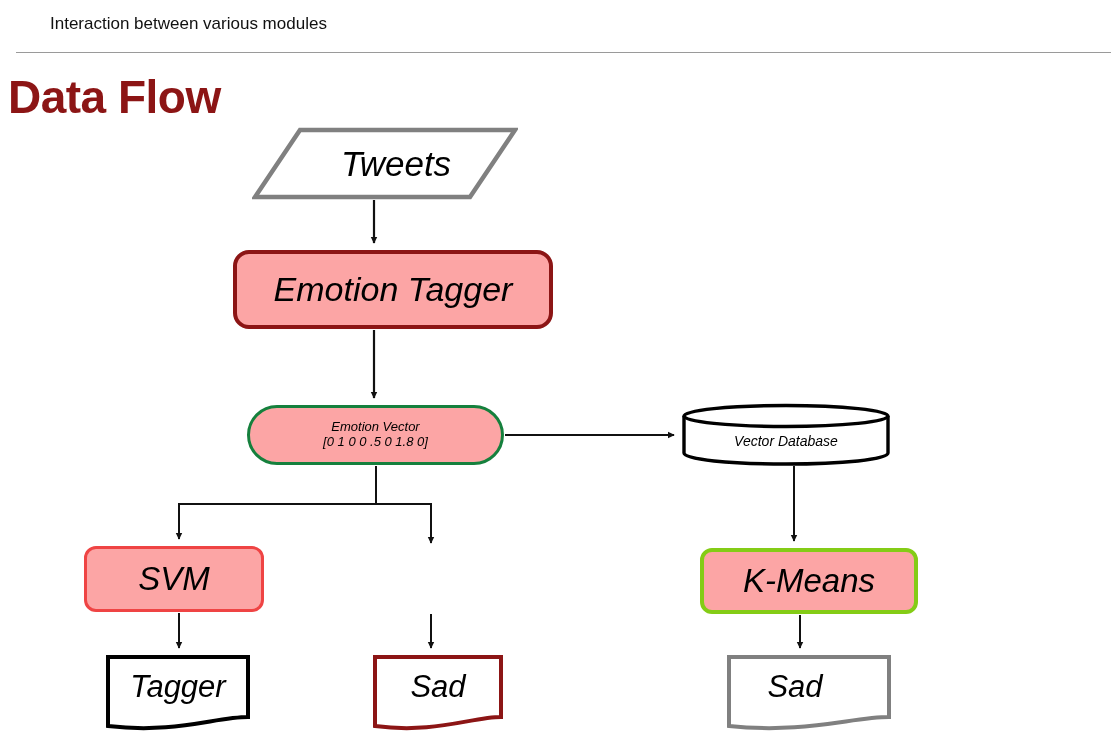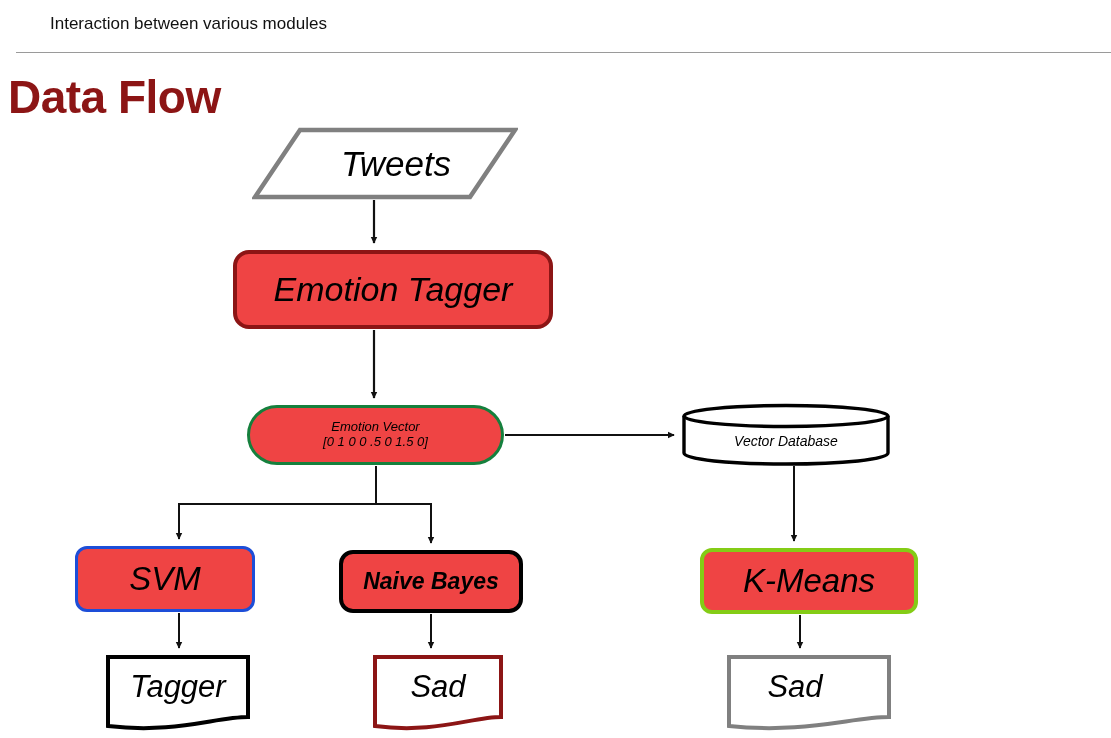--- a/index.html
+++ b/index.html
@@ -66,21 +66,21 @@
     width: 1111px;
     height: 738px;
   }
 
   .node {
     position: absolute;
     box-sizing: border-box;
     display: flex;
     align-items: center;
     justify-content: center;
-    background: #ef4444;
+    background: #fca5a5;
     text-align: center;
   }
   .node-label {
     font-style: italic;
     color: #000000;
     line-height: 1.12;
     white-space: nowrap;
   }
 
   
@@ -148,25 +148,25 @@
   }
   #node-vector-db .node-label {
     position: relative;
     z-index: 2;
     font-size: 14px;
     margin-top: 14px;
   }
 
   
   #node-svm {
-    left: 75px;
+    left: 84px;
     top: 546px;
     width: 180px;
     height: 66px;
-    border: 3px solid #1d4ed8;
+    border: 3px solid #ef4444;
     border-radius: 12px;
     justify-content: center;
   }
   #node-svm .node-label { font-size: 33px; }
 
   #node-naive-bayes {
     left: 339px;
     top: 550px;
     width: 184px;
     height: 63px;
@@ -282,38 +282,35 @@
     </svg>
     <span class="node-label">Tweets</span>
   </div>
 
   <div class="node rounded-box" id="node-emotion-tagger">
     <span class="node-label">Emotion Tagger</span>
   </div>
 
   <div class="node" id="node-emotion-vector">
     <span class="node-label">Emotion Vector</span>
-    <span class="node-label">[0 1 0 0 .5 0 1.5 0]</span>
+    <span class="node-label">[0 1 0 0 .5 0 1.8 0]</span>
   </div>
 
   <div class="node" id="node-vector-db">
     <svg class="cyl-shape" viewBox="0 0 210 63" preserveAspectRatio="none">
       <path d="M3,13 L3,50 C3,56.5 49,61 105,61 C161,61 207,56.5 207,50 L207,13" fill="#ffffff" stroke="#000000" stroke-width="3.4"></path>
       <ellipse cx="105" cy="13" rx="102" ry="10.5" fill="#ffffff" stroke="#000000" stroke-width="3.4"></ellipse>
     </svg>
     <span class="node-label">Vector Database</span>
   </div>
 
   <div class="node rounded-box" id="node-svm">
     <span class="node-label">SVM</span>
   </div>
 
-  <div class="node rounded-box" id="node-naive-bayes">
-    <span class="node-label">Naive Bayes</span>
-  </div>
 
   <div class="node rounded-box" id="node-kmeans">
     <span class="node-label">K-Means</span>
   </div>
 
   <div class="node doc-node" id="node-anger">
     <svg class="doc-shape" viewBox="0 0 146 78" preserveAspectRatio="none">
       <path d="M3,3 L143,3 L143,63 C110,63 70,80 3,72 Z" fill="#ffffff" stroke="#000000" stroke-width="4"></path>
     </svg>
     <span class="node-label">Tagger</span>

